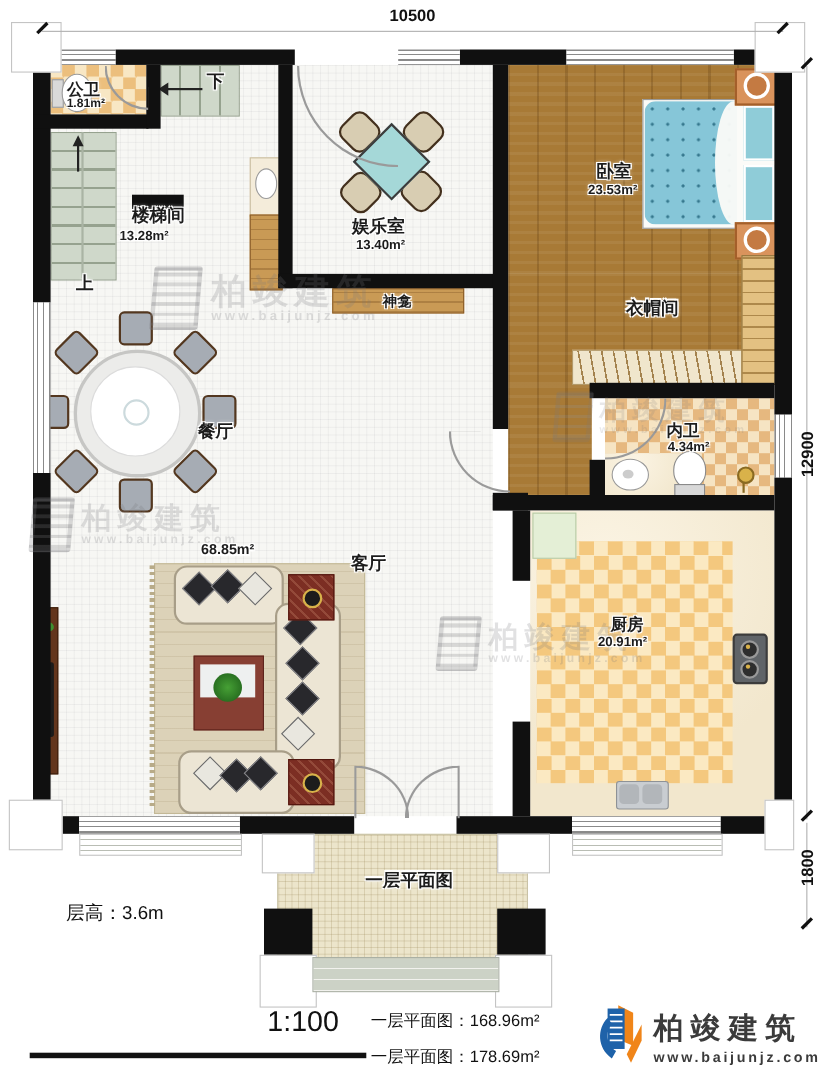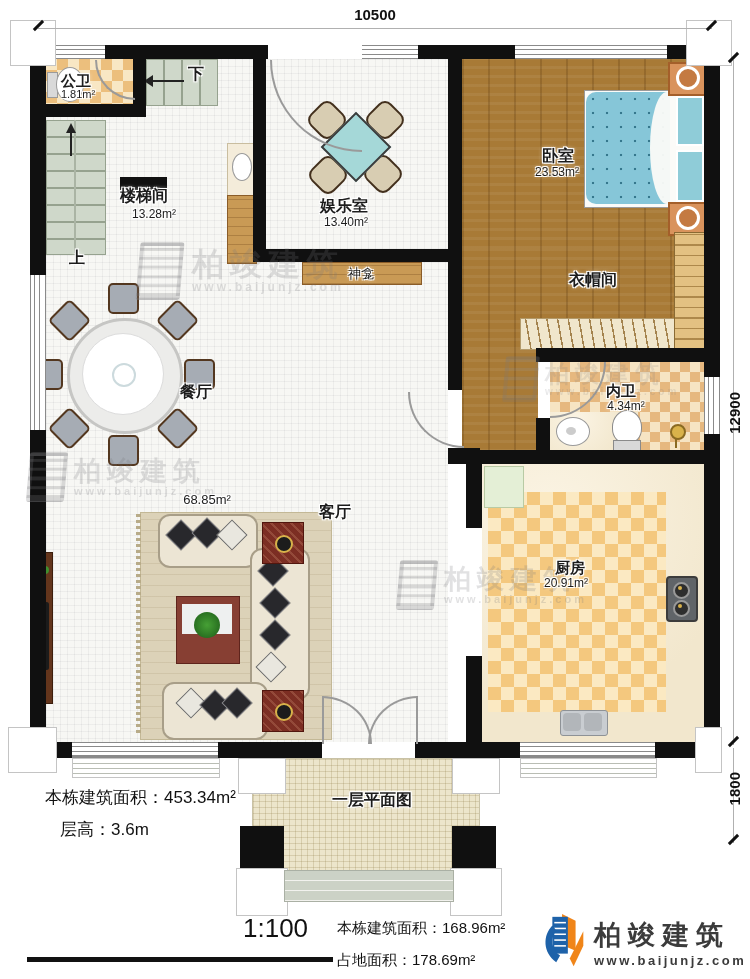--- a/index.html
+++ b/index.html
@@ -27,21 +27,21 @@
   .sage-h{background:repeating-linear-gradient(180deg,#cfd8ca 0 15px,#96a28f 15px 17px);border:1px solid #96a28f;}
   .sage-v{background:repeating-linear-gradient(90deg,#cfd8ca 0 16px,#96a28f 16px 18px);border:1px solid #96a28f;}
   .wall{background:#101010;}
   .winh{background:linear-gradient(to bottom,#8a8a8a 0 1px,#fff 1px 4px,#8a8a8a 4px 5px,#fff 5px 9px,#8a8a8a 9px 10px,#fff 10px 13px,#8a8a8a 13px 14px);}
   .winv{background:linear-gradient(to right,#8a8a8a 0 1px,#fff 1px 4px,#8a8a8a 4px 5px,#fff 5px 9px,#8a8a8a 9px 10px,#fff 10px 15px,#8a8a8a 15px 16px);}
   .sill{background:#fff;border:1px solid #c4c4c4;}
   .sill-lines{background:repeating-linear-gradient(180deg,#fff 0 4px,#b9bdb4 4px 5px);border:1px solid #c4c4c4;}
   .arc{border:0 solid #9a9a9a;background:transparent;}
   .hl{text-shadow:-1px -1px 0 #fff,1px -1px 0 #fff,-1px 1px 0 #fff,1px 1px 0 #fff,0 0 4px #fff;}
   .rname{font-size:16px;font-weight:bold;color:#1c1c1c;white-space:nowrap;transform:translateX(-50%);}
-  .rarea{font-size:12px;font-weight:normal;color:#1c1c1c;white-space:nowrap;transform:translateX(-50%);}
+  .rarea{font-size:12px;font-weight:bold;color:#1c1c1c;white-space:nowrap;transform:translateX(-50%);}
   .dimtxt{font-size:15px;font-weight:bold;color:#111;}
   .vtxt{writing-mode:vertical-rl;transform:rotate(180deg);}
   .dimline{background:#b0b0b0;}
   .tick{width:13px;height:3px;background:#111;transform:rotate(-45deg);}
   .wm{color:rgba(120,120,122,.22);font-weight:bold;}
   .wm .big{font-size:32px;letter-spacing:6px;white-space:nowrap;line-height:1;}
   .wm .url{font-size:12px;letter-spacing:3px;white-space:nowrap;}
   .wm-icon{border:4px solid rgba(120,120,122,.25);border-radius:3px;
     background:repeating-linear-gradient(0deg,rgba(120,120,122,.25) 0 3px,transparent 3px 9px);
     transform:skewX(-5deg);}
@@ -249,43 +249,42 @@
     <div>
         <div class="big" style="font-size:24px">柏竣建筑</div>
          <div class="url" style="font-size:10px">www.baijunjz.com</div>
       </div>
   </div>
 
   <div class="abs rname hl" style="left:76px;top:72px;font-size:15px">公卫</div>
   <div class="abs rarea hl" style="left:78px;top:88px;font-size:11px">1.81m²</div>
   <div class="abs rname hl" style="left:196px;top:64px">下</div>
   <div class="abs rname hl" style="left:144px;top:186px">楼梯间</div>
-  <div class="abs rarea hl" style="left:154px;top:207px">13.28m²</div>
+  <div class="abs rarea hl" style="left:131px;top:207px">13.28m²</div>
   <div class="abs rname hl" style="left:77px;top:248px">上</div>
   <div class="abs rname hl" style="left:344px;top:196px">娱乐室</div>
   <div class="abs rarea hl" style="left:346px;top:215px">13.40m²</div>
   <div class="abs rarea hl" style="left:361px;top:265px;font-size:13px">神龛</div>
   <div class="abs rname hl" style="left:558px;top:146px">卧室</div>
   <div class="abs rarea hl" style="left:557px;top:165px">23.53m²</div>
   <div class="abs rname hl" style="left:593px;top:270px">衣帽间</div>
   <div class="abs rname hl" style="left:196px;top:382px">餐厅</div>
   <div class="abs rarea hl" style="left:207px;top:492px;font-size:13px">68.85m²</div>
   <div class="abs rname hl" style="left:335px;top:502px">客厅</div>
   <div class="abs rname hl" style="left:621px;top:382px;font-size:15px">内卫</div>
   <div class="abs rarea hl" style="left:626px;top:399px">4.34m²</div>
   <div class="abs rname hl" style="left:570px;top:559px;font-size:15px">厨房</div>
   <div class="abs rarea hl" style="left:566px;top:576px">20.91m²</div>
   <div class="abs rname hl" style="left:372px;top:790px">一层平面图</div>
 
-  <div class="abs ftr" style="left:45px;top:786px">本栋建筑面积：453.34m²</div>
   <div class="abs ftr" style="left:60px;top:818px">层高：3.6m</div>
   <div class="abs" style="left:243px;top:913px;font-size:26px;white-space:nowrap">1:100</div>
   <div class="abs" style="left:27px;top:957px;width:306px;height:5px;background:#111"></div>
-  <div class="abs" style="left:337px;top:919px;font-size:15px;white-space:nowrap">本栋建筑面积：168.96m²</div>
-  <div class="abs" style="left:337px;top:951px;font-size:15px;white-space:nowrap">占地面积：178.69m²</div>
+  <div class="abs" style="left:337px;top:919px;font-size:15px;white-space:nowrap">一层平面图：168.96m²</div>
+  <div class="abs" style="left:337px;top:951px;font-size:15px;white-space:nowrap">一层平面图：178.69m²</div>
 
   <div class="abs" style="left:540px;top:912px;display:flex;gap:8px;align-items:center">
     <svg width="46" height="60" viewBox="0 0 46 62">
       <path d="M22 2 L36 9 L36 40 L22 34 Z" fill="#f08519"></path>
       <rect x="12" y="5" width="16" height="38" fill="#1e62a9"></rect>
       <g stroke="#fff" stroke-width="1.6">
         <line x1="14" y1="11" x2="26" y2="11"></line>
           <line x1="14" y1="17" x2="26" y2="17"></line>
         <line x1="14" y1="23" x2="26" y2="23"></line>
           <line x1="14" y1="29" x2="26" y2="29"></line>

